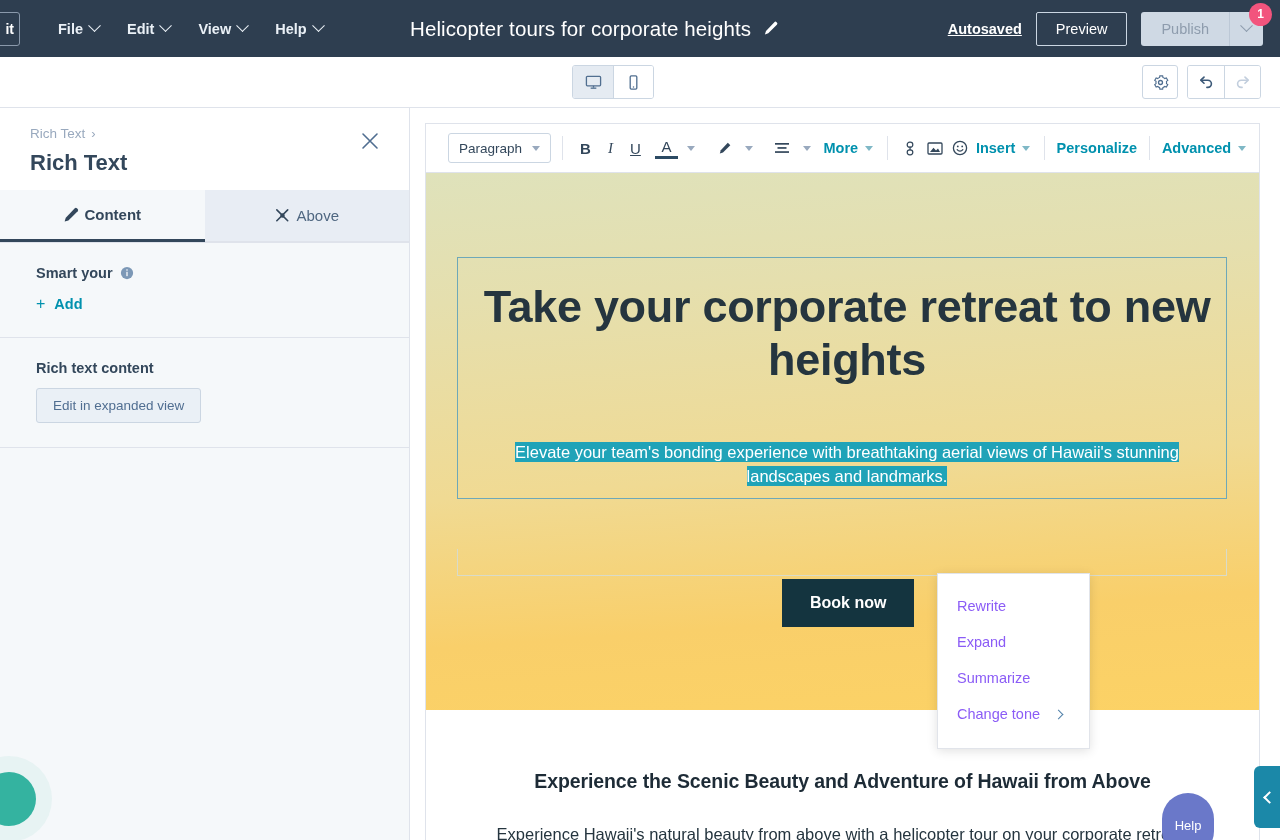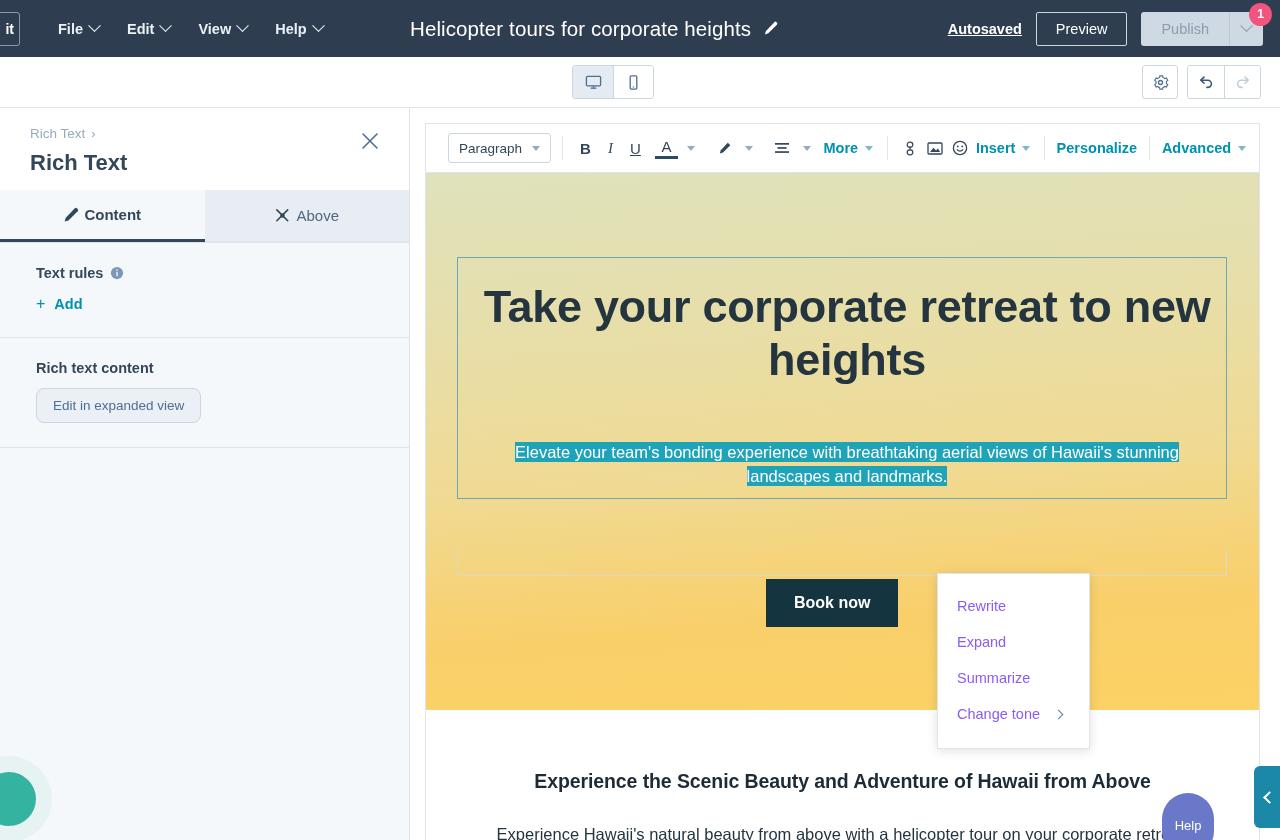--- a/index.html
+++ b/index.html
@@ -154,21 +154,21 @@
   .tab.inactive { background:#e8edf4; color:#4f6781; border-bottom: 1px solid #dfe3eb; }
   .sb-section { padding: 22px 36px 24px 36px; border-bottom: 1px solid #dfe3eb; }
   .sb-label { color:#33475b; font-size:14.5px; font-weight:bold; display:flex; align-items:center; gap:7px;}
   .info-ic { width:14px; height:14px; display:inline-block; }
   .add-link { color:#0091ae; font-size:14.5px; font-weight:bold; display:flex; align-items:center; gap:9px; margin-top:14px; cursor:pointer; }
   .plus-ic { color:#0091ae; font-size:16px; font-weight:normal; }
   .btn-expanded {
     margin-top: 12px;
     background: #eaf0f6; border: 1px solid #cbd6e2;
     color: #506e91; font-size: 13.5px;
-    border-radius: 8px; padding: 9px 16px; cursor: pointer;
+    border-radius: 3px; padding: 9px 16px; cursor: pointer;
     font-family: inherit;
   }
 
   
   .canvas {
     position: absolute; top: 108px; left: 410px;
     width: 870px; height: 732px;
     background: #ffffff;
     overflow: hidden;
   }
@@ -231,21 +231,21 @@
     box-shadow: 0 0 0 0 #1fa3b8;
     padding: 1px 0;
   }
   .module-stub {
     position: absolute; left: 31px; top: 376px;
     width: 770px; height: 27px;
     border: 1px solid #d9dbc9;
     border-top: none;
   }
   .book-btn {
-    position: absolute; left: 340px; top: 406px;
+    position: absolute; left: 356px; top: 406px;
     background:#14343f; color:#ffffff;
     font-size:16px; font-weight:bold;
     padding: 15px 28px;
     cursor:pointer;
   }
   
   .ai-menu {
     position:absolute; left: 511px; top: 400px;
     width: 153px;
     background:#ffffff;
@@ -423,21 +423,21 @@
         <path d="M3 3 L14.5 14.5" stroke="#33475b" stroke-width="1.7" stroke-linecap="round"></path>
         <path d="M14.5 3 L3 14.5" stroke="#33475b" stroke-width="1.7" stroke-linecap="round"></path>
         <circle cx="9" cy="9" r="2.3" fill="#33475b"></circle>
       </svg>
       <span>Above</span>
     </div>
   </div>
 
   <div class="sb-section">
     <div class="sb-label">
-      <span>Text rules</span>
+      <span>Smart your</span>
       <svg class="info-ic" viewBox="0 0 16 16">
         <circle cx="8" cy="8" r="7" fill="#7c98b6"></circle>
         <rect x="7.3" y="6.6" width="1.4" height="5" fill="#fff"></rect>
         <circle cx="8" cy="4.6" r="0.95" fill="#fff"></circle>
       </svg>
     </div>
     <div class="add-link">
       <span class="plus-ic">+</span>
       <span>Add</span>
     </div>

